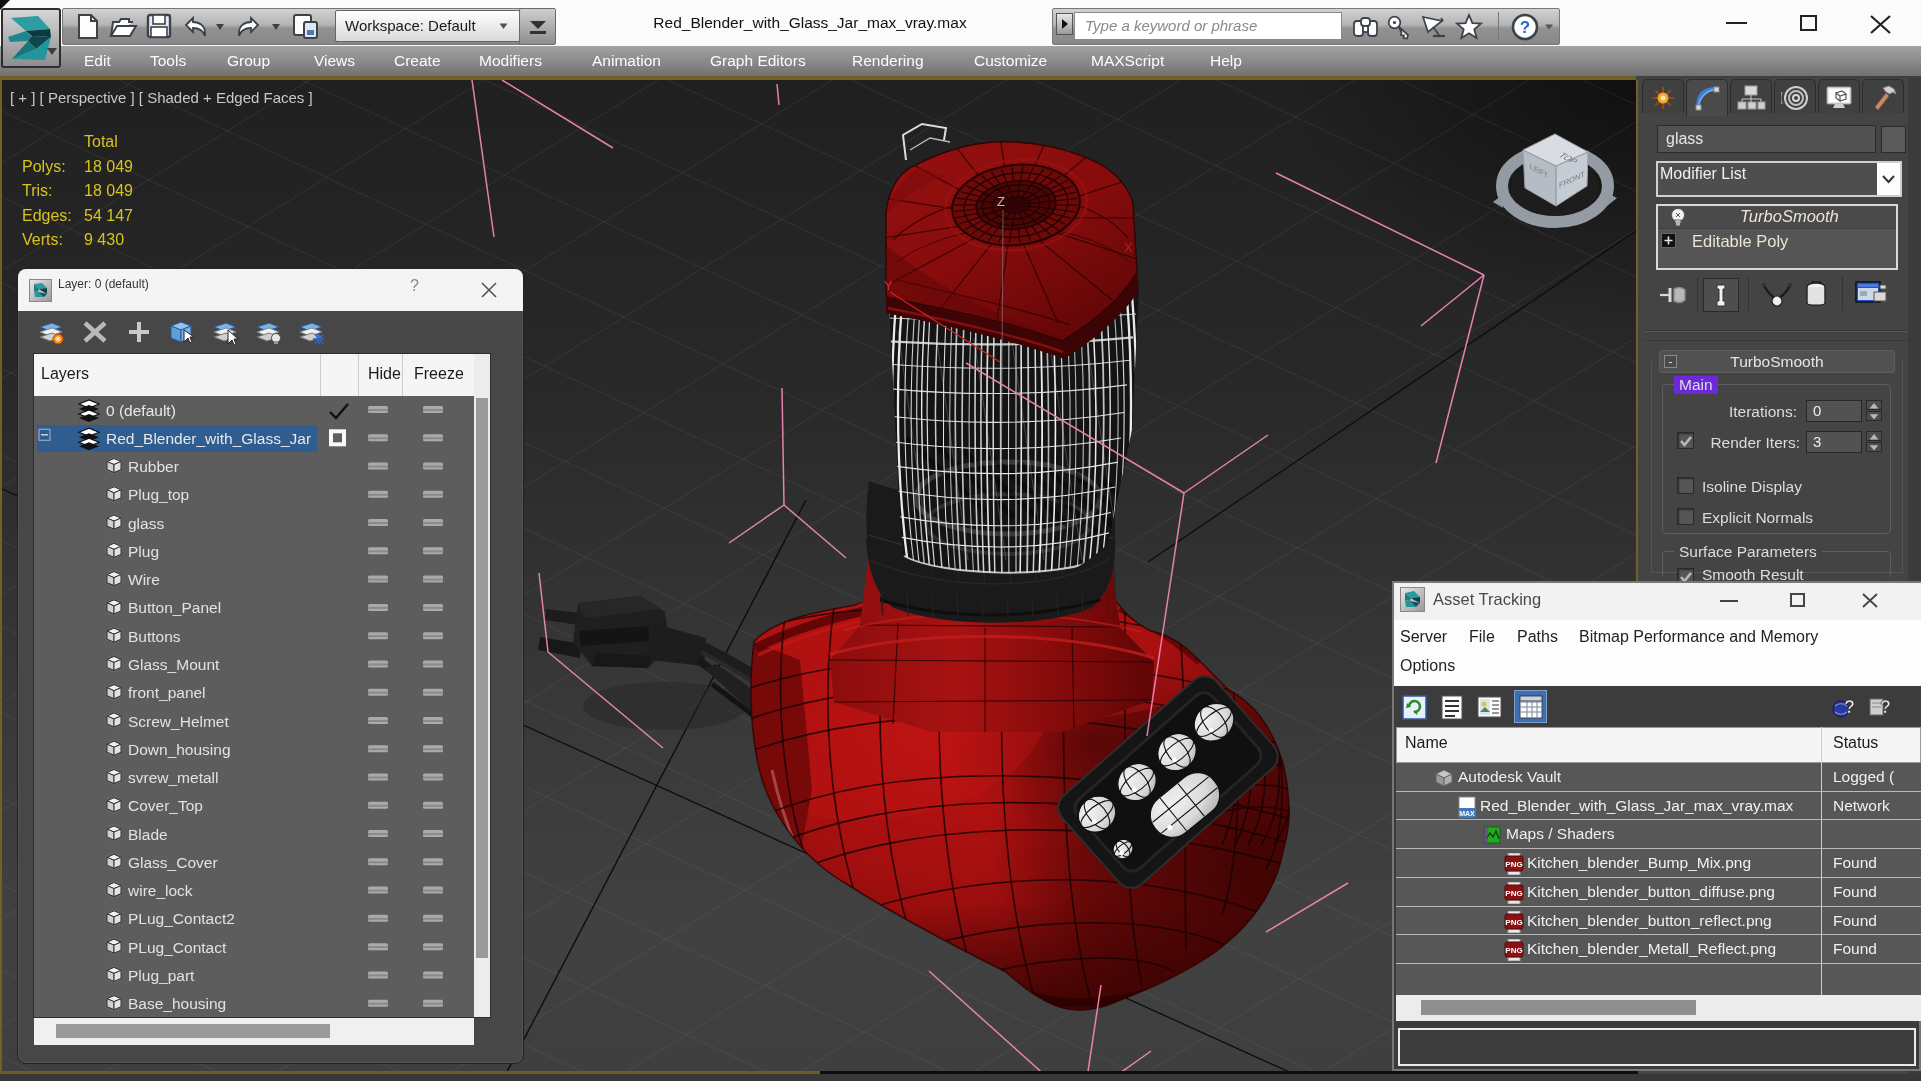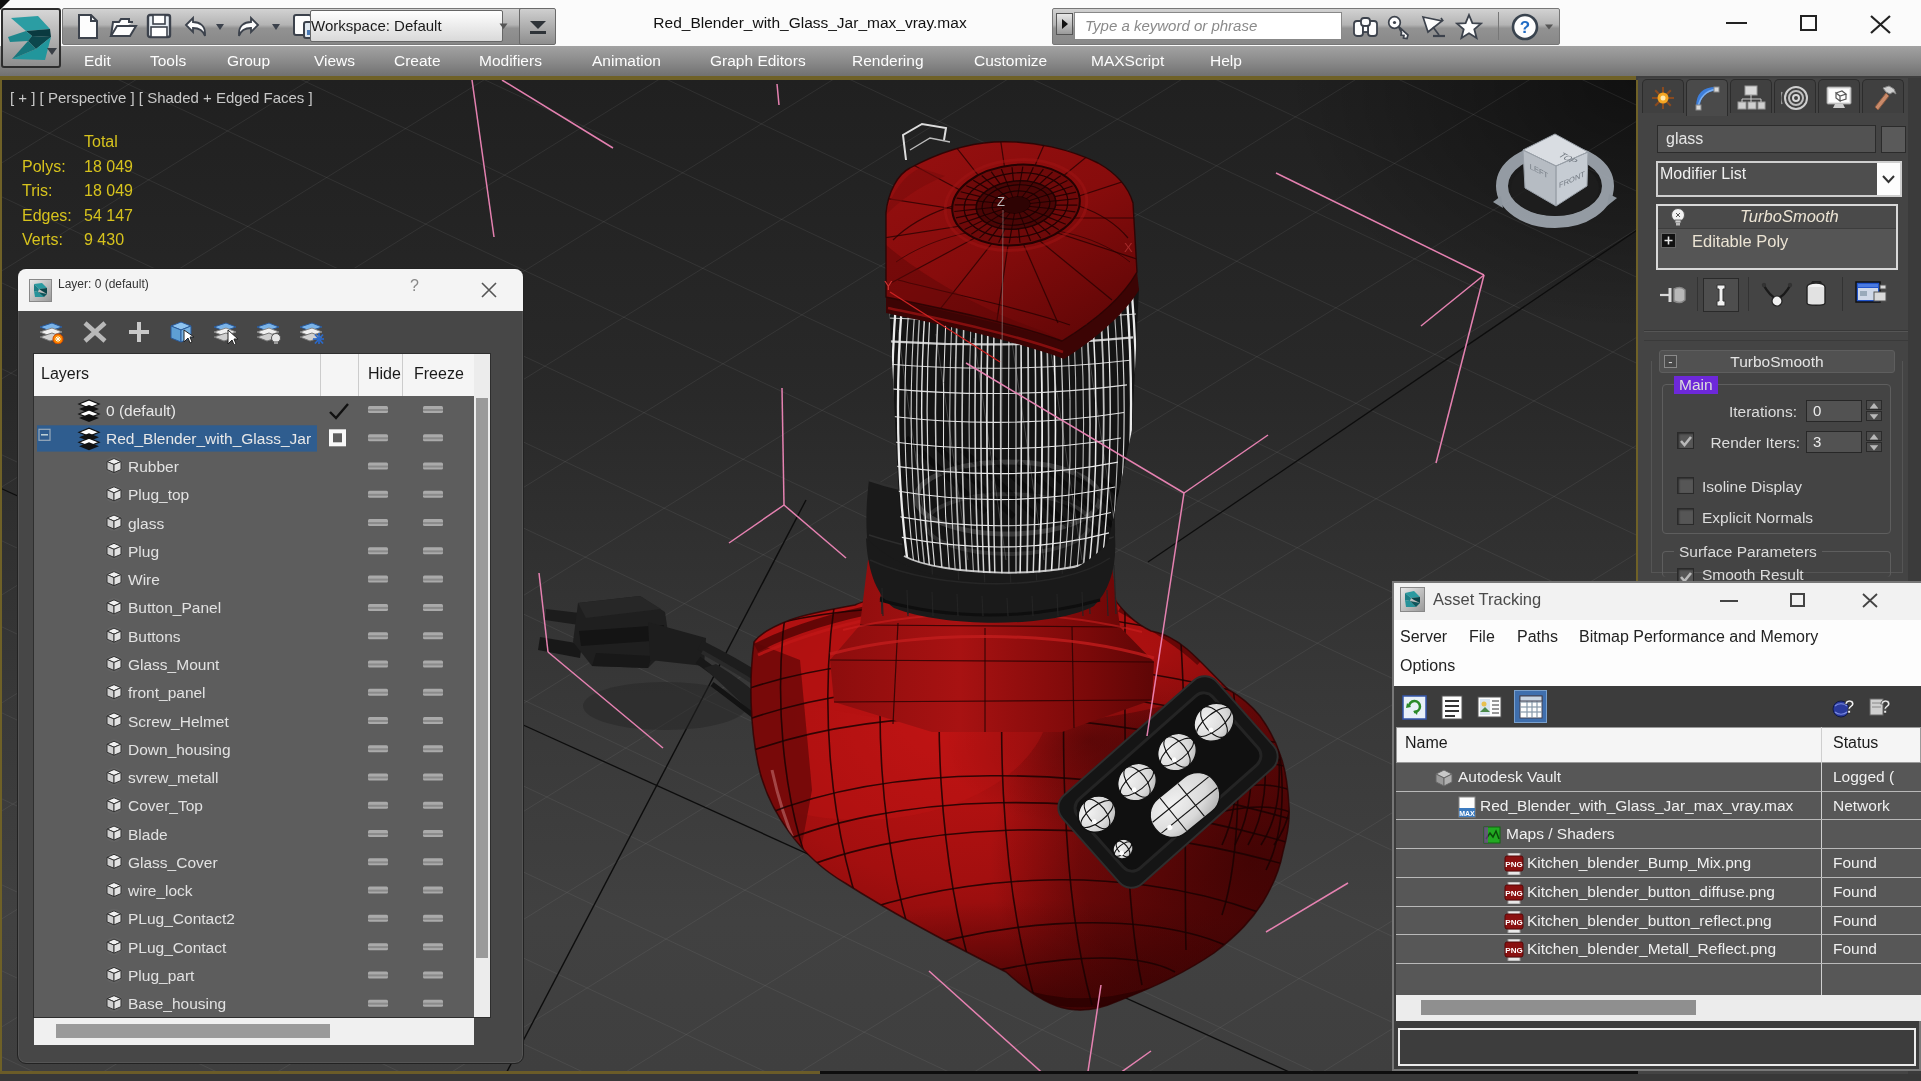--- a/index.html
+++ b/index.html
@@ -42,21 +42,21 @@
     <path d="M 23,11 L 16,4 L 16,8 C 9,8 4,12 4,19 L 4,22 C 6,16 10,14 16,14 L 16,18 Z" fill="#fdfdfd" stroke="#3c424c" stroke-width="1.8"></path>
   </svg>
 <svg class="abs" style="left:270px;top:22px" width="12" height="9" viewBox="0 0 12 9">
     <path d="M 2,2 L 10,2 L 6,8 Z" fill="#3c424c"></path>
   </svg>
 <svg class="abs" style="left:291px;top:12px" width="30" height="30" viewBox="0 0 30 30">
     <rect x="3" y="3" width="17" height="20" rx="2" fill="#fdfdfd" stroke="#3c424c" stroke-width="2"></rect>
     <rect x="13" y="10" width="13" height="16" rx="2" fill="#dfe7ef" stroke="#3c424c" stroke-width="2"></rect>
     <rect x="16" y="18" width="7" height="5" fill="#4a7ab5"></rect>
   </svg>
-<div class="abs" style="left:310px;top:10px;width:193px;height:32px;background:linear-gradient(#ffffff,#d9d9d9);border:1px solid #666;border-radius:2px;font-size:15px;color:#1a1a1a;line-height:30px;">Workspace: Default</div>
+<div class="abs" style="left:335px;top:10px;width:193px;height:32px;background:linear-gradient(#ffffff,#d9d9d9);border:1px solid #666;border-radius:2px;font-size:15px;color:#1a1a1a;line-height:30px;padding-left:9px">Workspace: Default</div>
 <svg class="abs" style="left:498px;top:22px" width="11" height="8" viewBox="0 0 11 8">
     <path d="M 1.5,1.5 L 9.5,1.5 L 5.5,7 Z" fill="#555"></path>
   </svg>
 <div class="abs" style="left:519px;top:8px;width:37px;height:37px;background:linear-gradient(#cfcfcf,#8e8e8e);border:1px solid #6a6a6a;border-radius:2px"></div>
 <svg class="abs" style="left:528px;top:18px" width="20" height="18" viewBox="0 0 20 18">
     <path d="M 2,3 L 18,3 L 10,11 Z" fill="#2e3338"></path>
     <rect x="2" y="13" width="16" height="3" fill="#2e3338"></rect>
   </svg>
 <div class="abs" style="left:560px;top:0;width:500px;height:45px;line-height:45px;text-align:center;font-size:15.5px;color:#111">Red_Blender_with_Glass_Jar_max_vray.max</div>
 <div class="abs" style="left:1056px;top:13px;width:17px;height:22px;background:linear-gradient(#e8e8e8,#9a9a9a);border:1px solid #555"></div>

